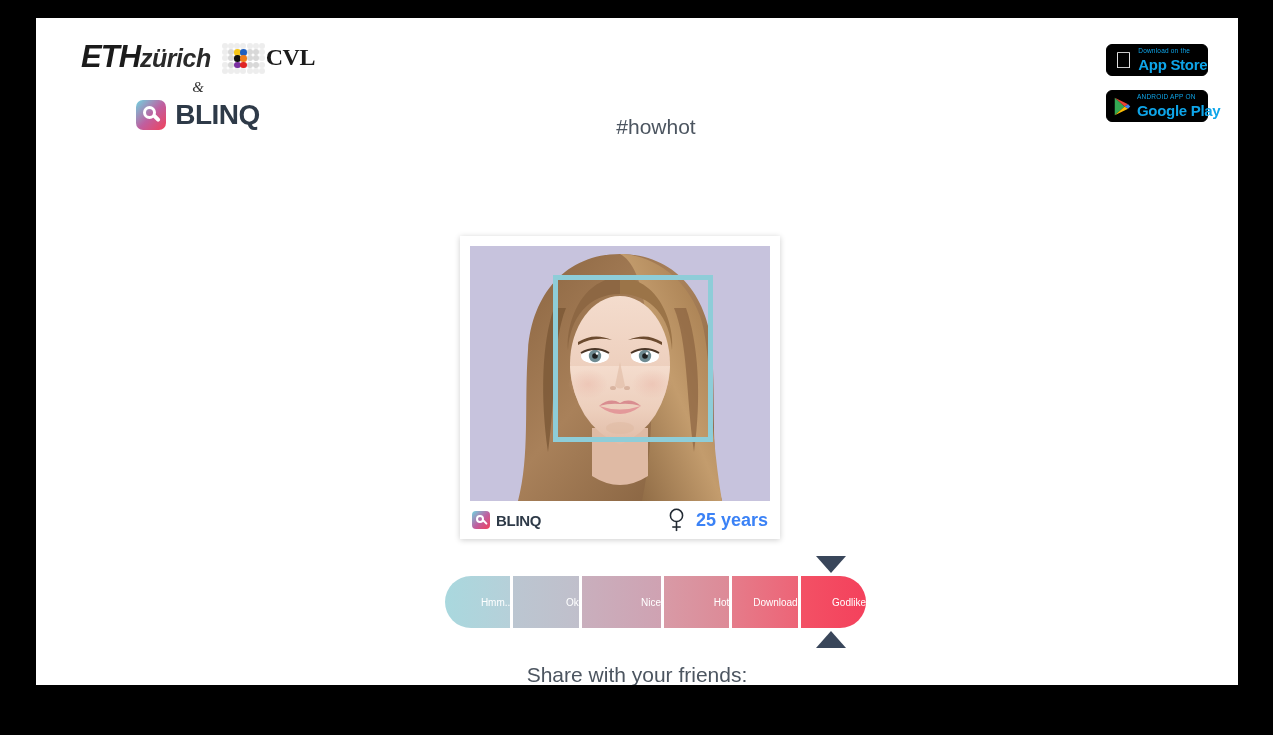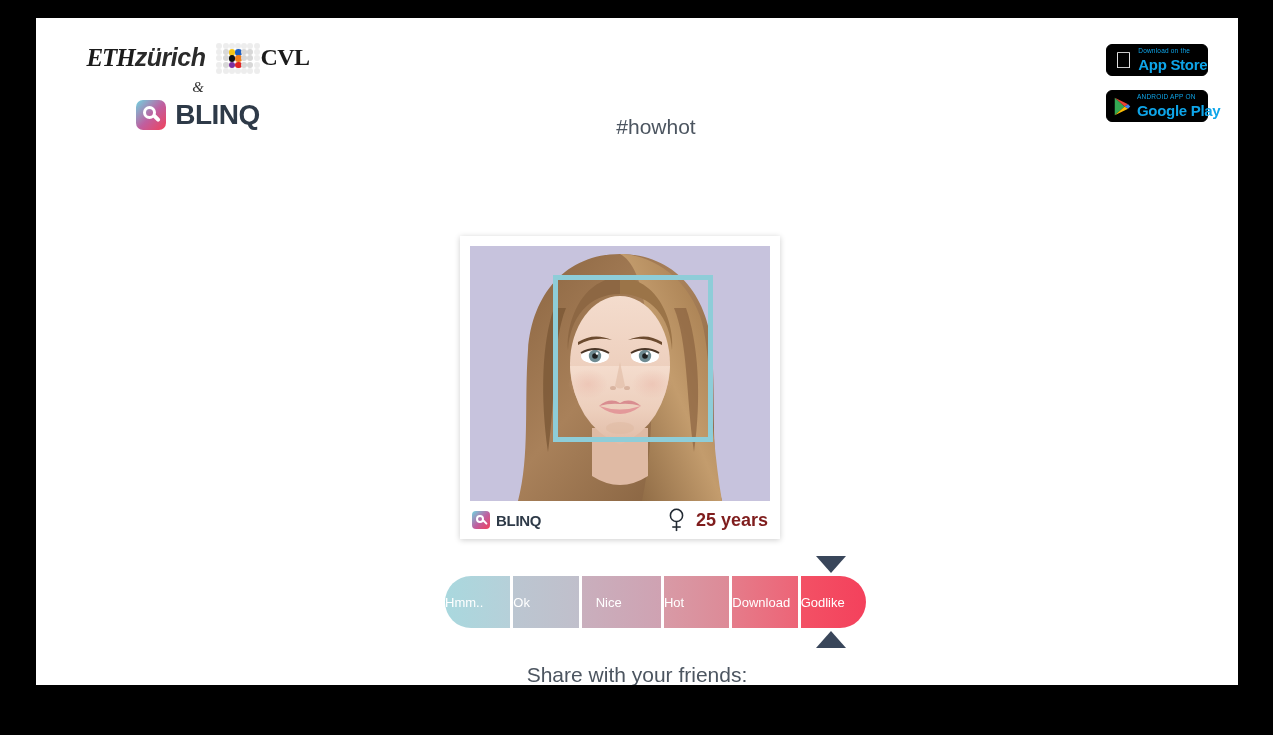--- a/index.html
+++ b/index.html
@@ -38,24 +38,24 @@
     height: 34px;
   }
   .eth-logo {
     font-family: "Liberation Serif", serif;
     font-size: 25px;
     letter-spacing: -0.5px;
     white-space: nowrap;
     color: #1b1b1b;
   }
   .eth-logo .eth-bold {
-    font-family: Liberation Serif, serif;
+    font-family: Liberation Sans, sans-serif;
     font-weight: bold;
     font-style: italic;
-    font-size: 25px;
+    font-size: 31px;
     letter-spacing: -1px;
   }
   .eth-logo .eth-light {
     font-family: "Liberation Sans", sans-serif;
     font-style: italic;
     font-weight: 700;
     font-size: 25px;
     color: #2a2a2a;
   }
 
@@ -263,21 +263,21 @@
     width:5.5px; height:2.2px; background:#fff; transform:rotate(45deg); border-radius:1px;
   }
   .blinq-text-sm {
     font-weight: bold; font-size: 15px; color: #2e3a48; letter-spacing: -0.3px;
   }
   .footer-right {
     display: flex; align-items: center; gap: 11px;
   }
   .gender-icon { width: 17px; height: 24px; }
   .age-label {
-    font-weight: bold; font-size: 18px; color: #7f1d1d; white-space: nowrap;
+    font-weight: bold; font-size: 18px; color: #3b82f6; white-space: nowrap;
   }
 
   
   .scale-wrap {
     position: absolute;
     left: 409px;
     top: 558px;
     width: 421px;
     height: 52px;
   }
@@ -286,23 +286,23 @@
     width: 421px;
     height: 52px;
     border-radius: 26px;
     overflow: hidden;
     background: #fff;
   }
   .seg {
     flex: 1 1 0;
     display: flex;
     align-items: center;
-    justify-content: flex-start;
+    justify-content: flex-end;
     color: #ffffff;
-    font-size: 13px;
+    font-size: 10px;
     font-family: "Liberation Sans", sans-serif;
     border-right: 3px solid #ffffff;
     box-sizing: border-box;
     cursor: pointer;
     white-space: nowrap;
   }
   .seg:last-child { border-right: none; }
 
   .marker {
     position: absolute;

